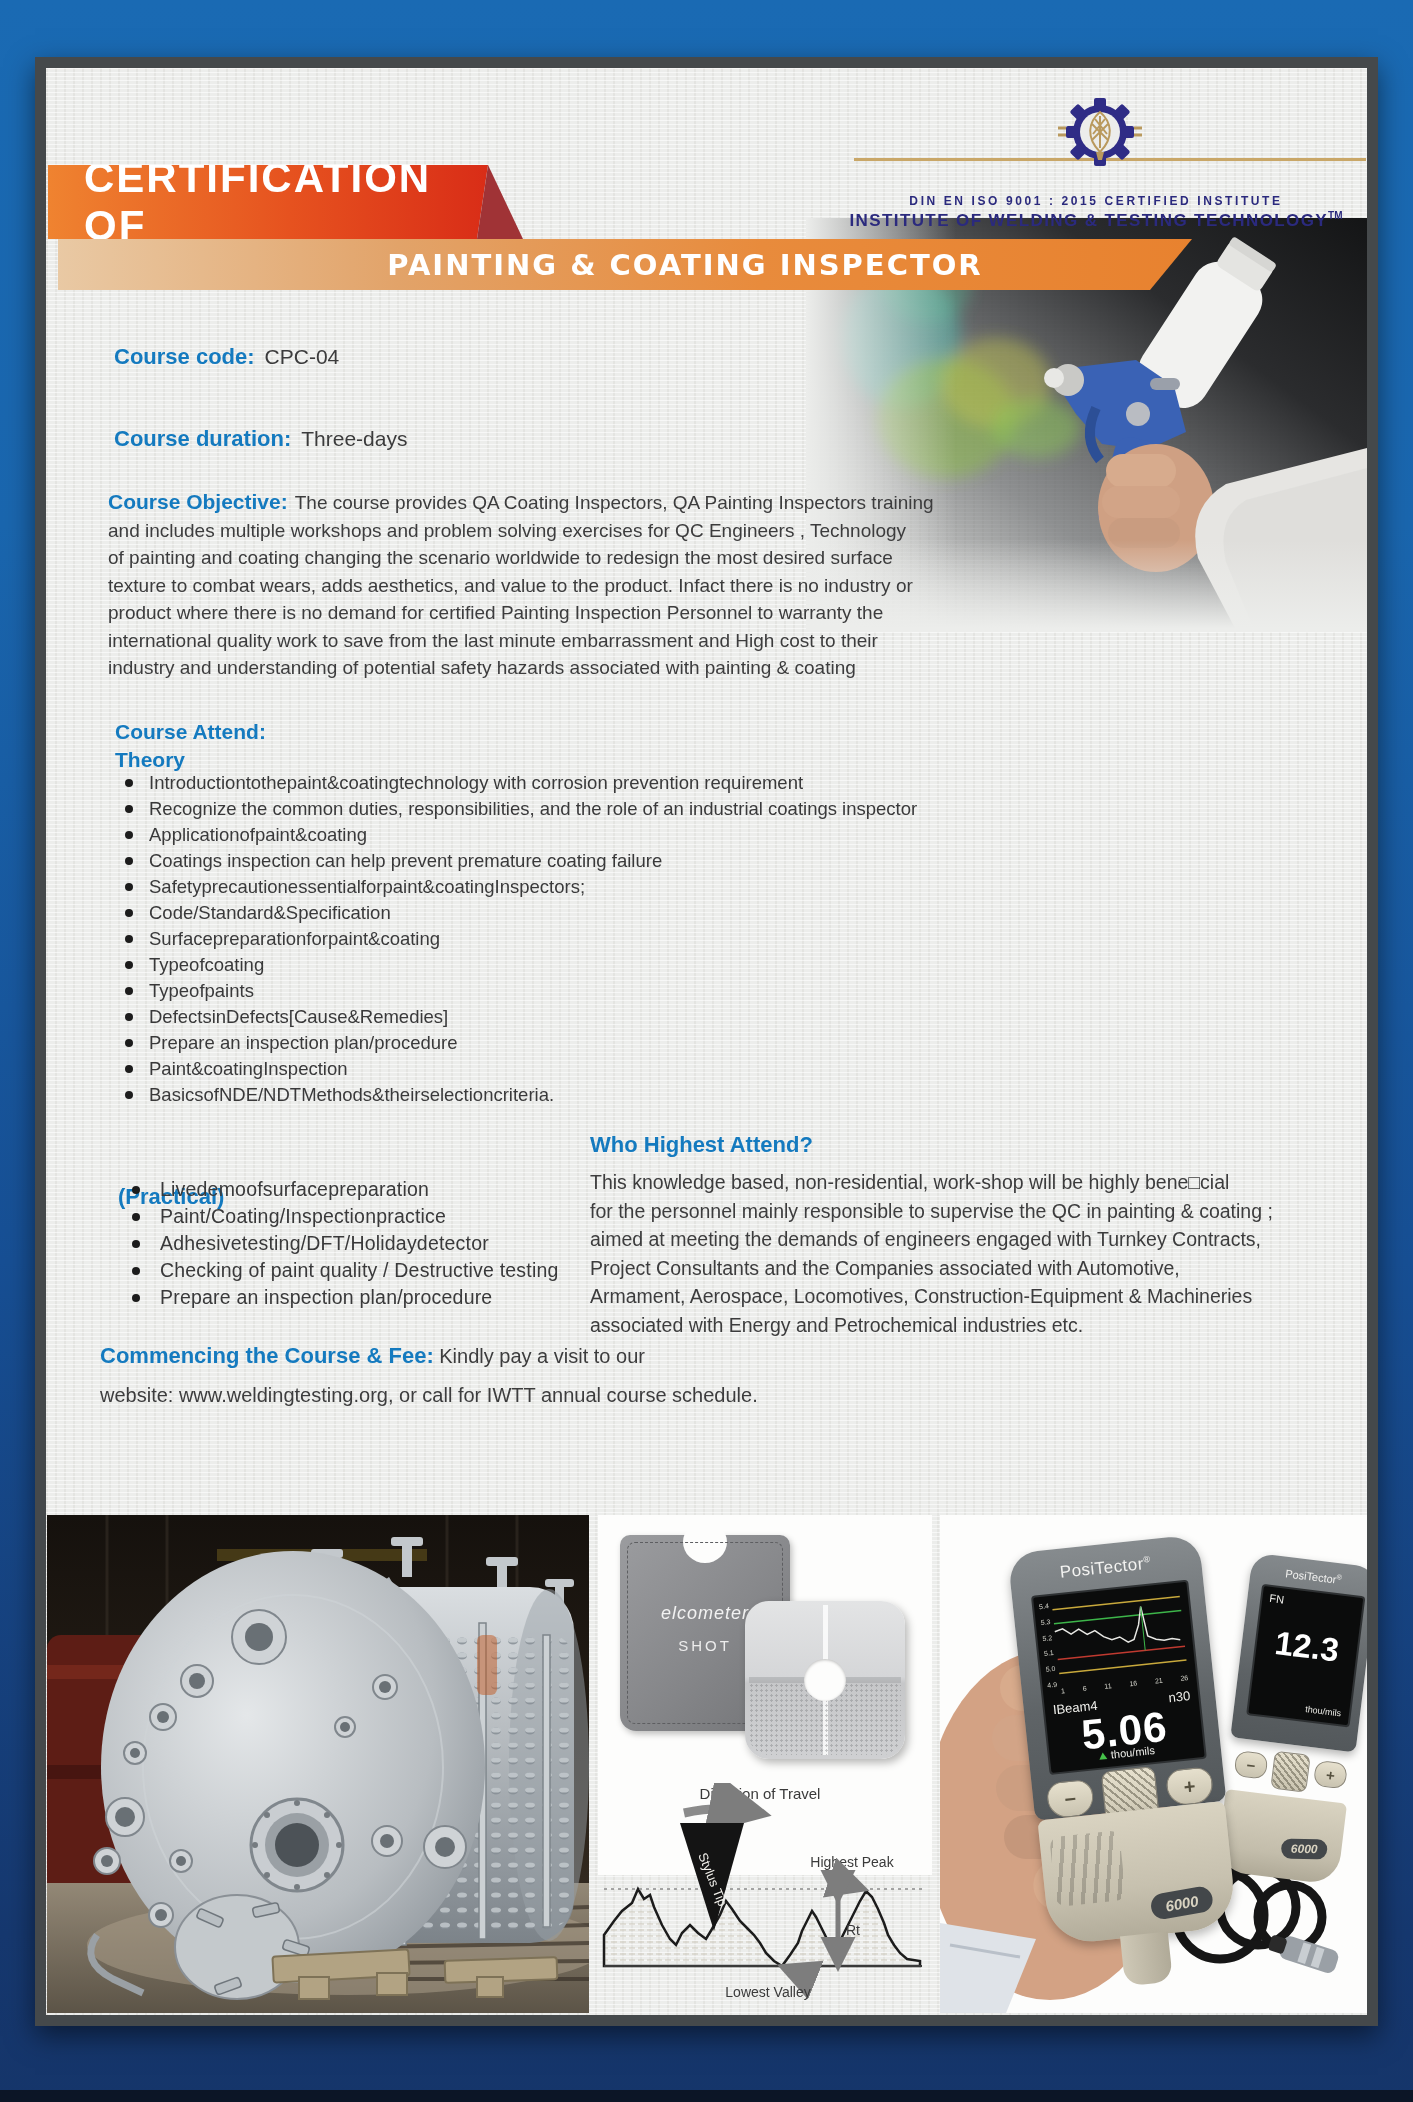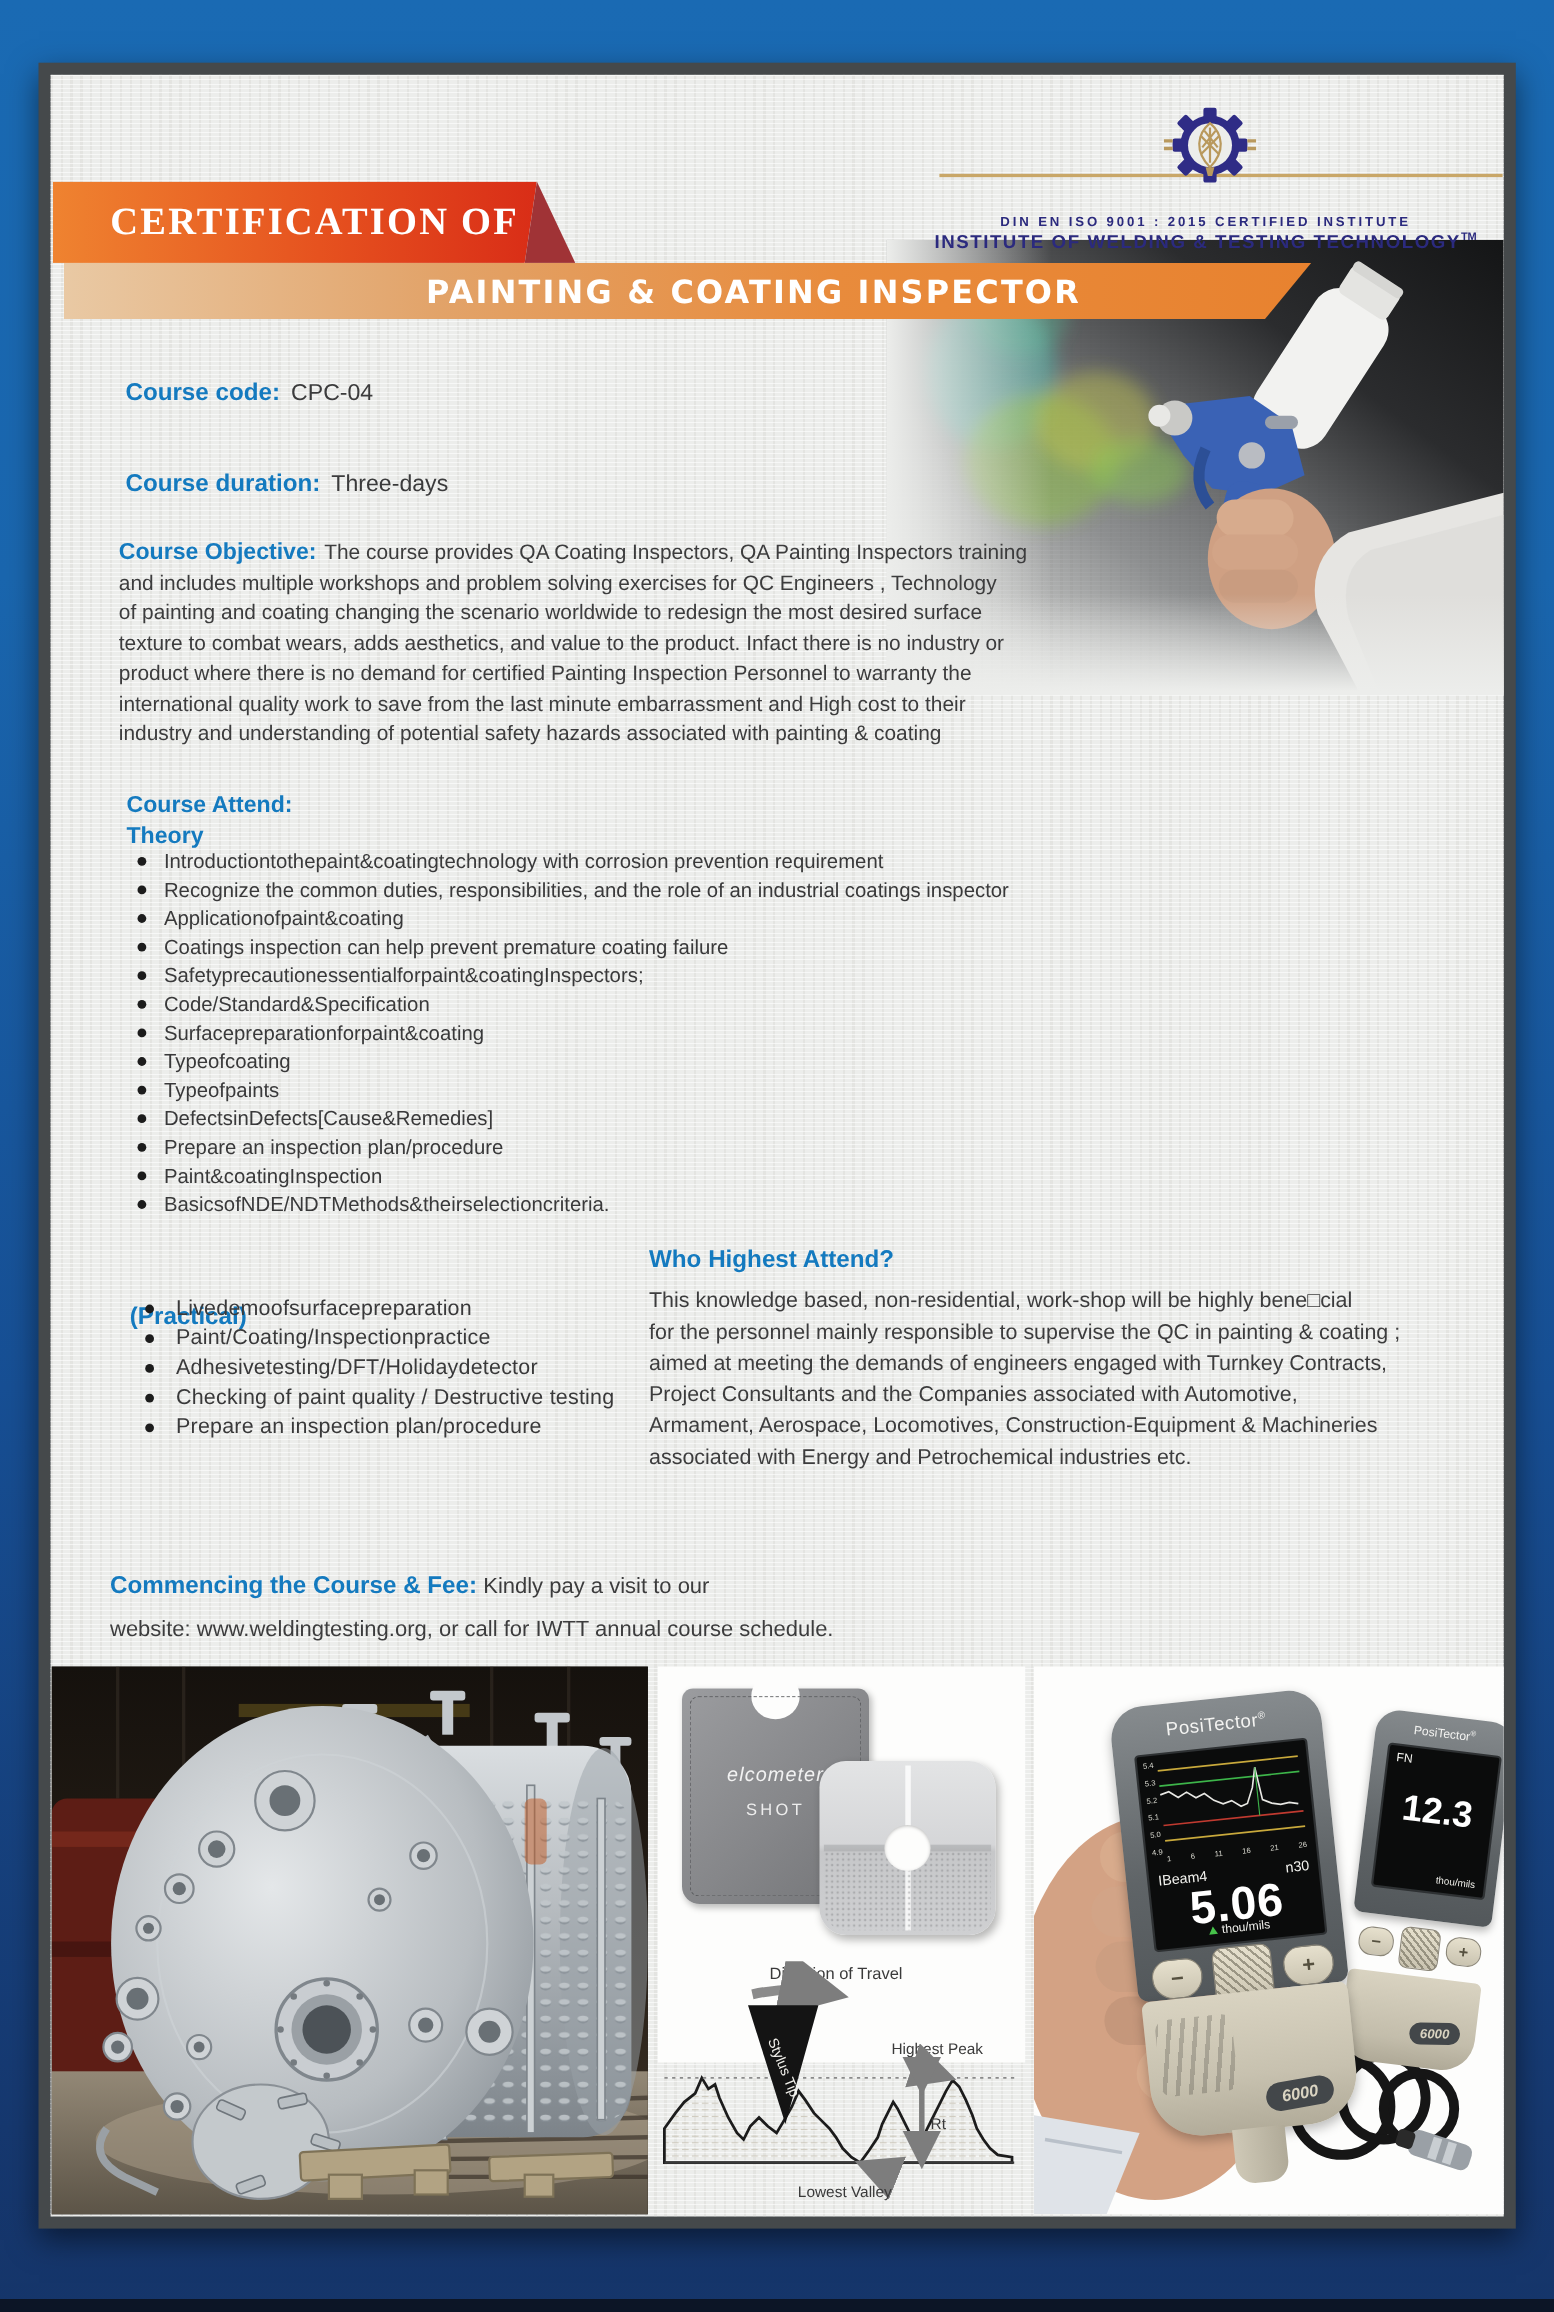--- a/index.html
+++ b/index.html
@@ -23,21 +23,21 @@
   .logo{left:1012px;top:26px;width:84px;height:80px;}
   .inst-name{left:780px;top:102px;width:540px;text-align:center;color:#2b2a7e;font-weight:bold;
     font-size:17px;letter-spacing:1.4px;white-space:nowrap;margin-top:40px;}
   .inst-name sup{font-size:10px;letter-spacing:0;}
   .inst-iso{left:780px;top:126px;width:540px;text-align:center;color:#2b2a7e;font-weight:bold;
     font-size:12px;letter-spacing:2.6px;white-space:nowrap;}
   .banner1{left:2px;top:97px;width:440px;height:74px;
     background:linear-gradient(90deg,#ef8330 0%,#e6521f 55%,#d92d17 100%);
     clip-path:polygon(0 0,100% 0,97.5% 100%,0 100%);
     display:flex;align-items:center;justify-content:center;}
-  .banner1 span{color:#fff;font-family:Liberation Serif, serif;font-weight:bold;font-size:35px;letter-spacing:2px;padding-left:36px;}
+  .banner1 span{color:#fff;font-family:Liberation Sans, sans-serif;font-weight:bold;font-size:42px;letter-spacing:2px;padding-left:36px;}
   .banner-fold{left:431px;top:97px;width:46px;height:74px;background:#a03336;
     clip-path:polygon(24% 0,100% 100%,0 100%);}
   .banner2{left:12px;top:171px;width:1134px;height:51px;
     background:linear-gradient(90deg,#e9c9a4 0%,#e2a369 30%,#e88b3c 62%,#e8822f 100%);
     clip-path:polygon(0 0,100% 0,calc(100% - 42px) 100%,0 100%);
     display:flex;align-items:center;justify-content:center;}
   .banner2 span{color:#fff;font-family:"DejaVu Sans",sans-serif;font-weight:bold;font-size:29px;letter-spacing:2px;padding-left:120px;}
 
   
   .lbl{color:#147abf;font-weight:bold;}
@@ -54,21 +54,21 @@
   ul.blist{list-style:none;margin:0;padding:0;}
   .theory-list{left:69px;top:702px;width:980px;}
   .theory-list li{line-height:26px;font-size:18.5px;color:#39393a;position:relative;padding-left:34px;white-space:nowrap;}
   .dot{position:absolute;left:10px;top:9px;width:8px;height:8px;border-radius:50%;background:#1c1c1c;}
   .practical-lbl{left:72px;top:1116px;font-size:22px;}
   .practical-list{left:72px;top:1108px;width:520px;}
   .practical-list li{line-height:27px;font-size:19.5px;color:#39393a;position:relative;padding-left:42px;white-space:nowrap;letter-spacing:.2px;}
   .practical-list .dot{left:14px;top:10px;}
   .who-lbl{left:544px;top:1064px;font-size:22px;}
   .who-text{left:544px;top:1100px;width:710px;font-size:19.5px;line-height:28.5px;color:#3c3c3d;}
-  .commencing{left:54px;top:1353px;width:840px;font-size:20px;line-height:39px;color:#3c3c3d;}
+  .commencing{left:54px;top:1268px;width:840px;font-size:20px;line-height:39px;color:#3c3c3d;}
   .commencing .lbl{font-size:22px;}
 
   
   .tank-photo{left:1px;top:1447px;width:542px;height:498px;background:#1b1713;}
   .panel{background:#fdfdfc;}
   .mid-panel{left:552px;top:1447px;width:334px;height:360px;}
   .right-panel{left:894px;top:1447px;width:427px;height:498px;overflow:hidden;}
 
   
   .pouch{left:22px;top:20px;width:170px;height:196px;border-radius:10px 10px 16px 16px;

